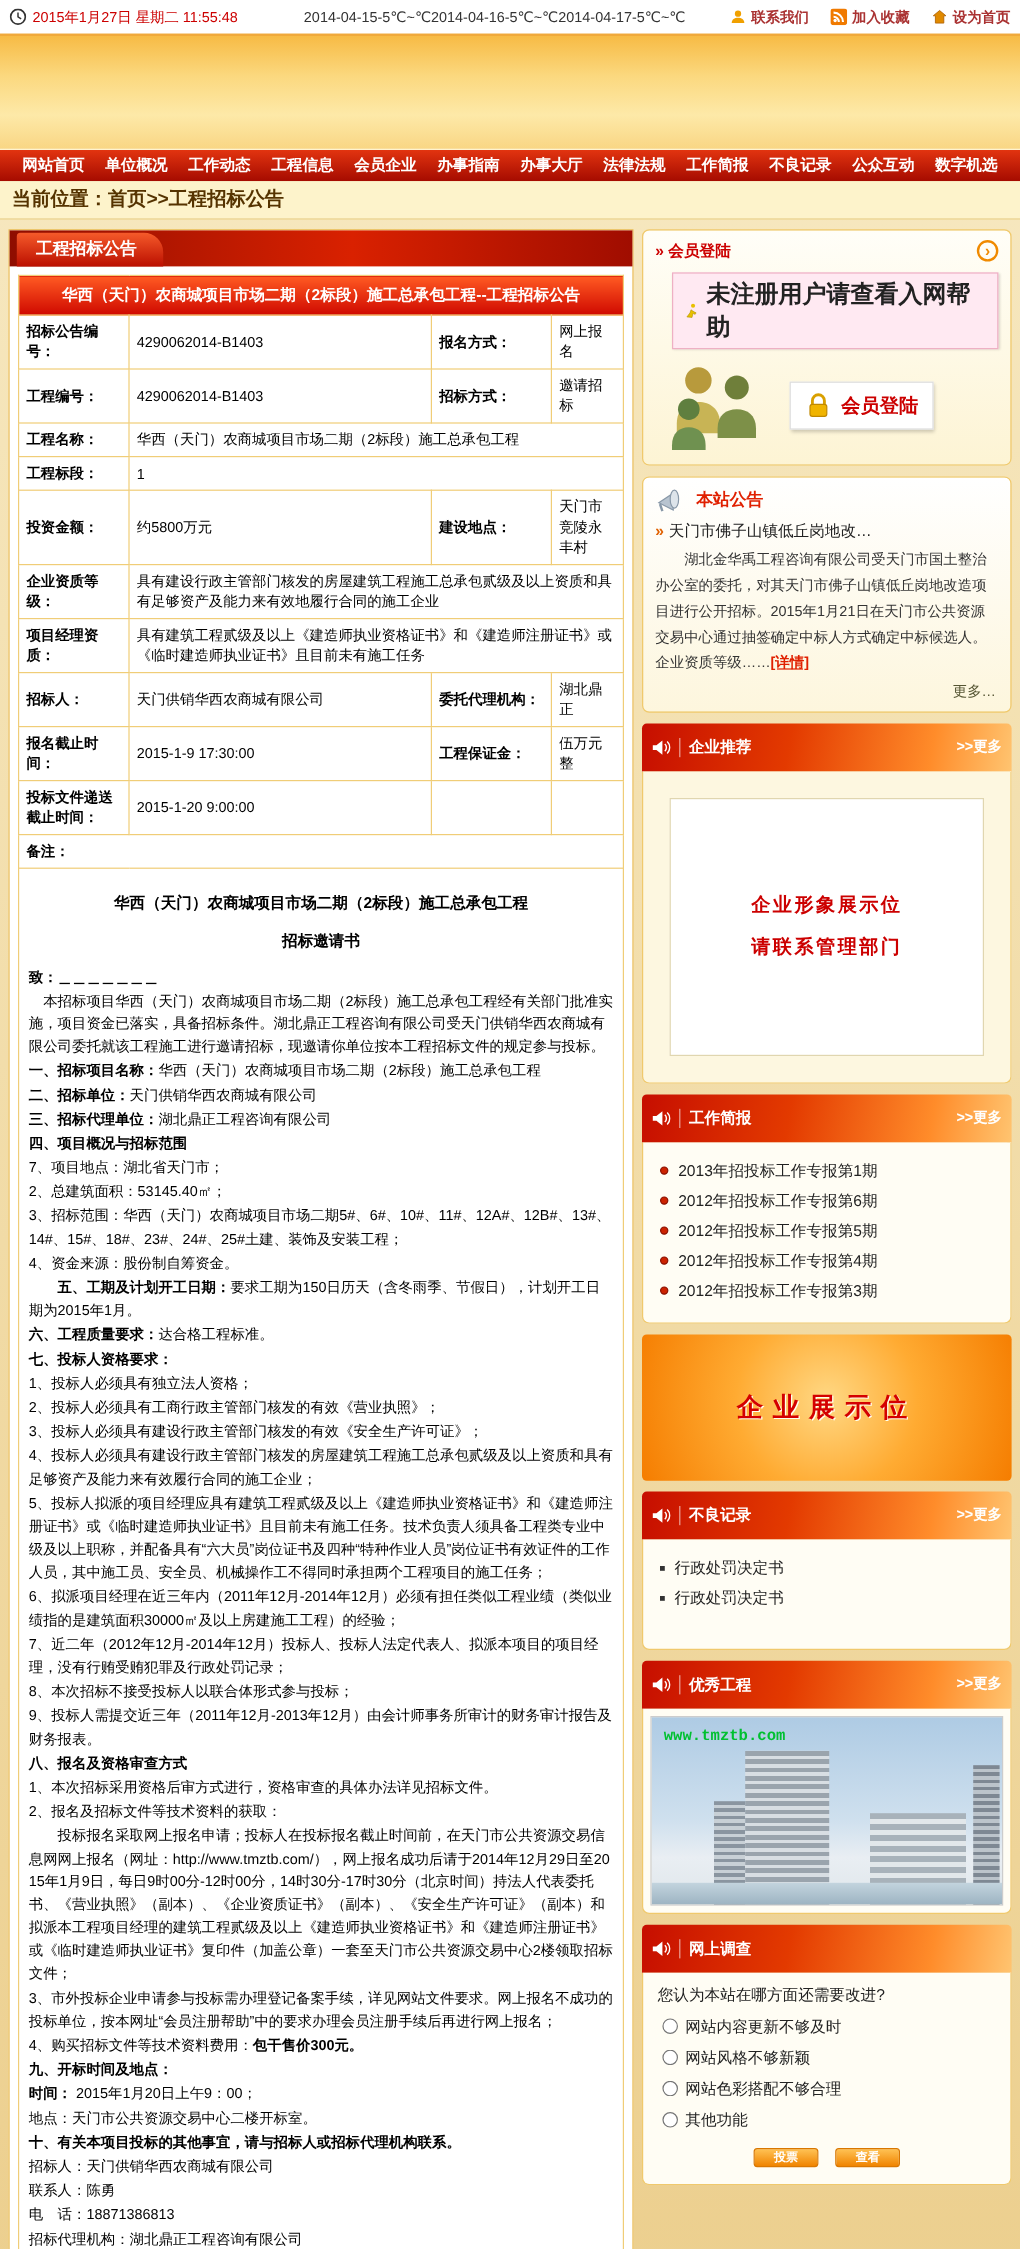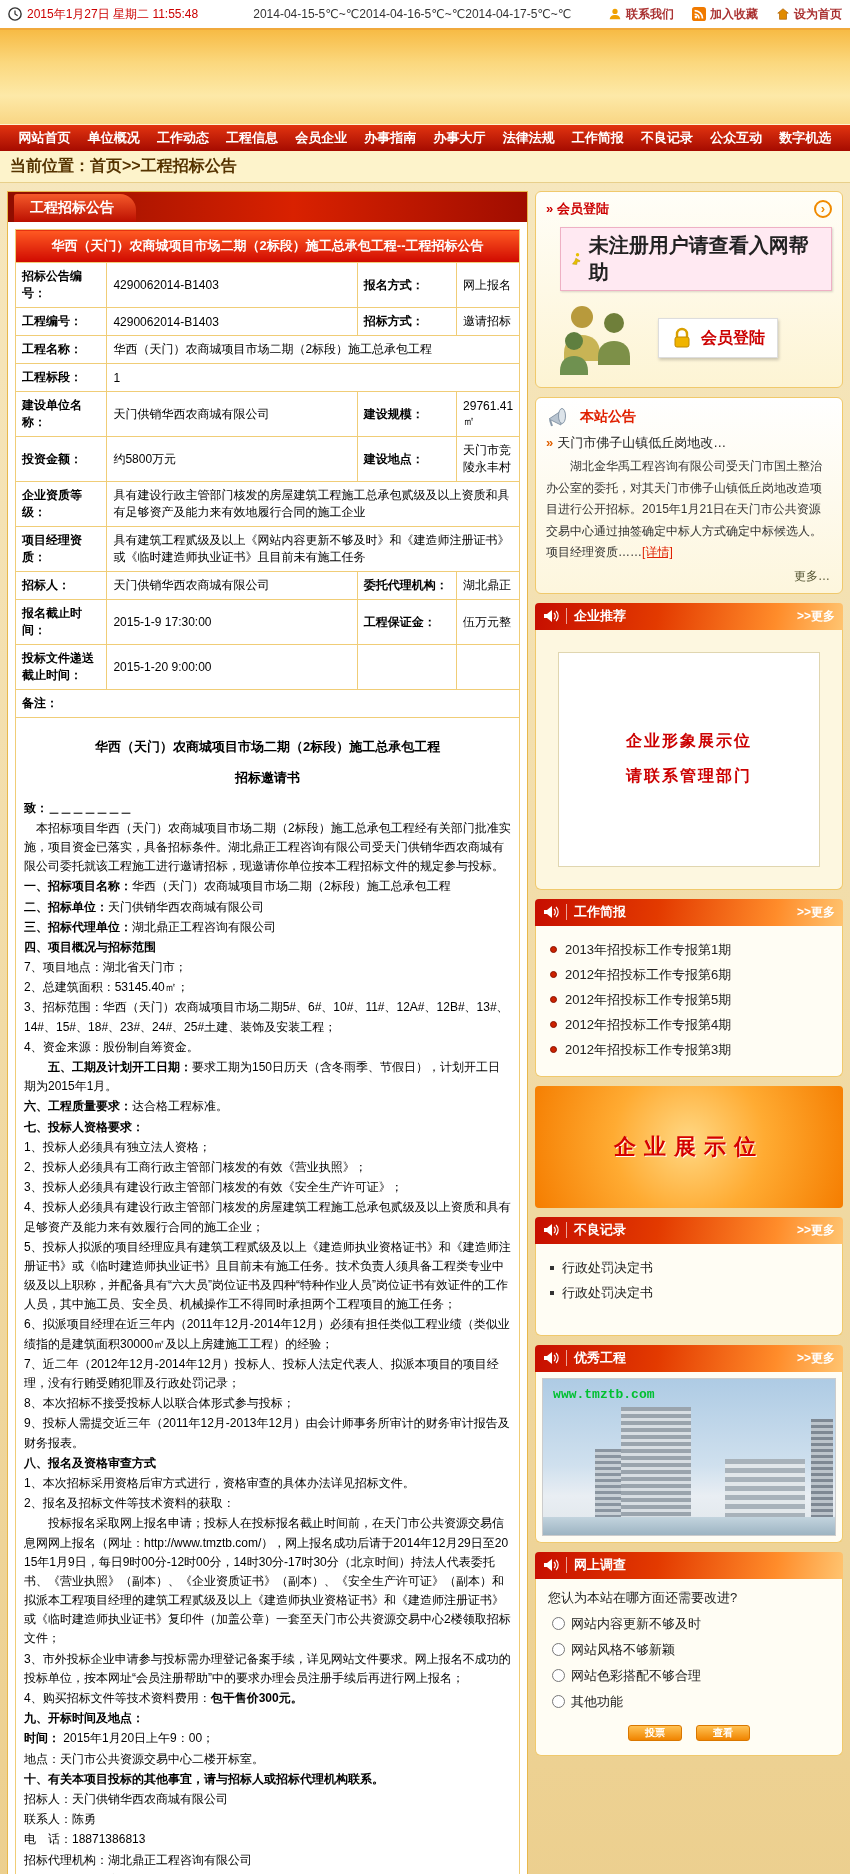--- a/index.html
+++ b/index.html
@@ -53,24 +53,24 @@
   .member-hd .arr { margin-left:auto; width:18px; height:18px; border:2px solid #f08a00; border-radius:50%; color:#f08a00; font-weight:bold; text-align:center; line-height:14px; font-size:13px; }
   .help-btn { margin:9px 0 8px 14px; background:#ffe9f2; border:1px solid #eeb0c4; padding:4px 8px; display:flex; align-items:center; gap:6px; font-size:20px; font-weight:bold; color:#222; width:fit-content; box-shadow:1px 1px 2px rgba(0,0,0,.15); }
   .member-body { display:flex; align-items:center; gap:10px; padding:2px 0 4px 6px; }
   .login-btn { background:#fff; border:1px solid #ddd; box-shadow:1px 2px 3px rgba(0,0,0,.2); display:flex; align-items:center; gap:8px; padding:8px 12px; font-size:16px; font-weight:bold; color:#cc0000; }
 
   .notice-box { padding:8px 10px; background:linear-gradient(#ffffff,#fdf6dd); }
   .nb-hd { display:flex; align-items:center; gap:8px; color:#e02000; font-weight:bold; font-size:14px; margin-bottom:6px; }
   .nb-item { font-size:13px; color:#222; margin:4px 0; }
   .nb-item .mk { color:#e06000; font-weight:bold; margin-right:4px; }
   .nb-exc { font-size:12px; color:#333; line-height:1.8; text-indent:2em; }
-  .nb-exc .det { color:#e02000; font-weight:normal; }
+  .nb-exc .det { color:#e02000; font-weight:bold; }
   .nb-more { text-align:right; font-size:12px; color:#553; padding:4px 2px 0 0; }
 
-  .sec-hd { height:27px; background:linear-gradient(100deg,#c60e00 0%,#e33a00 40%,#ff8c2a 78%,#ffc470 100%); border-radius:4px 4px 0 0; display:flex; align-items:center; padding:0 8px; gap:7px; }
+  .sec-hd { height:40px; background:linear-gradient(100deg,#c60e00 0%,#e33a00 40%,#ff8c2a 78%,#ffc470 100%); border-radius:4px 4px 0 0; display:flex; align-items:center; padding:0 8px; gap:7px; }
   .sec-hd .spk { width:16px; height:16px; }
   .sec-hd .bar { width:1px; height:16px; background:rgba(255,255,255,.6); }
   .sec-title { color:#fff; font-weight:bold; font-size:13px; }
   .sec-more { margin-left:auto; color:#fff; font-size:12px; text-decoration:none; font-weight:bold; }
 
   .rec-body { margin:0; background:#fdf7e0; padding:22px; }
   .rec-frame { background:#fff; border:1px solid #e0d6b0; height:215px; display:flex; flex-direction:column; align-items:center; justify-content:center; gap:14px; }
   .rec-frame div { color:#cc0000; font-weight:bold; font-size:16px; letter-spacing:2px; }
 
   .list-body { background:#fffdf4; padding:8px 10px 10px 14px; }
@@ -186,38 +186,32 @@
             </tr>
             <tr>
               <td class="lab">工程名称：</td>
               <td colspan="3">华西（天门）农商城项目市场二期（2标段）施工总承包工程</td>
             </tr>
             <tr>
               <td class="lab">工程标段：</td>
               <td colspan="3">1</td>
             </tr>
             <tr>
-              <td class="lab">建设单位名称：</td>
-              <td>天门供销华西农商城有限公司</td>
-              <td class="lab">建设规模：</td>
-              <td>29761.41㎡</td>
-            </tr>
-            <tr>
               <td class="lab">投资金额：</td>
               <td>约5800万元</td>
               <td class="lab">建设地点：</td>
               <td>天门市竞陵永丰村</td>
             </tr>
             <tr>
               <td class="lab">企业资质等级：</td>
               <td colspan="3">具有建设行政主管部门核发的房屋建筑工程施工总承包贰级及以上资质和具有足够资产及能力来有效地履行合同的施工企业</td>
             </tr>
             <tr>
               <td class="lab">项目经理资质：</td>
-              <td colspan="3">具有建筑工程贰级及以上《网站内容更新不够及时》和《建造师注册证书》或《临时建造师执业证书》且目前未有施工任务</td>
+              <td colspan="3">具有建筑工程贰级及以上《建造师执业资格证书》和《建造师注册证书》或《临时建造师执业证书》且目前未有施工任务</td>
             </tr>
             <tr>
               <td class="lab">招标人：</td>
               <td>天门供销华西农商城有限公司</td>
               <td class="lab">委托代理机构：</td>
               <td>湖北鼎正</td>
             </tr>
             <tr>
               <td class="lab">报名截止时间：</td>
               <td>2015-1-9 17:30:00</td>
@@ -320,21 +314,21 @@
       <div class="box notice-box">
         <div class="nb-hd">
           <svg width="26" height="22" viewBox="0 0 26 22">
               <path d="M3 13l12-8v14l-12-6z" fill="#b8c4d0" stroke="#8898a8"></path>
               <ellipse cx="16" cy="10" rx="3.5" ry="7.5" fill="#dde4ea" stroke="#8898a8"></ellipse>
               <path d="M4 14l2 6" stroke="#8898a8" stroke-width="2"></path>
             </svg>
           <span>本站公告</span>
         </div>
         <div class="nb-item"><span class="mk">»</span><span>天门市佛子山镇低丘岗地改…</span></div>
-        <div class="nb-exc"><span>湖北金华禹工程咨询有限公司受天门市国土整治办公室的委托，对其天门市佛子山镇低丘岗地改造项目进行公开招标。2015年1月21日在天门市公共资源交易中心通过抽签确定中标人方式确定中标候选人。项目经理资质……</span><a href="#" class="det">[详情]</a></div>
+        <div class="nb-exc"><span>湖北金华禹工程咨询有限公司受天门市国土整治办公室的委托，对其天门市佛子山镇低丘岗地改造项目进行公开招标。2015年1月21日在天门市公共资源交易中心通过抽签确定中标人方式确定中标候选人。企业资质等级……</span><a href="#" class="det">[详情]</a></div>
         <div class="nb-more">更多…</div>
       </div>
 
       <div>
         <div class="sec-hd">
           <svg class="spk" viewBox="0 0 16 16">
               <path d="M1 6h3l5-4v12l-5-4H1z" fill="#fff"></path>
               <path d="M11 5a4 4 0 0 1 0 6M13 3a7 7 0 0 1 0 10" stroke="#fff" fill="none" stroke-width="1.2"></path>
             </svg>
           <span class="bar"></span>

